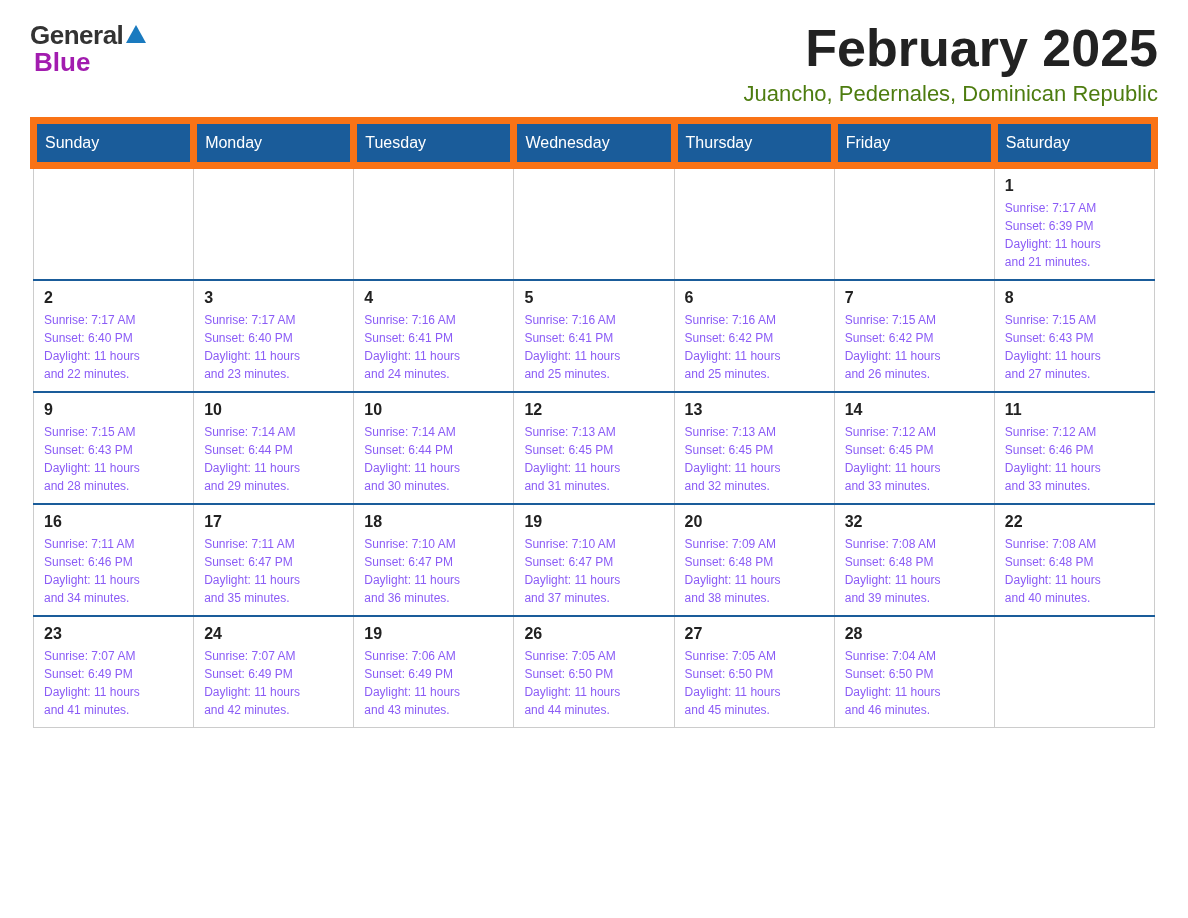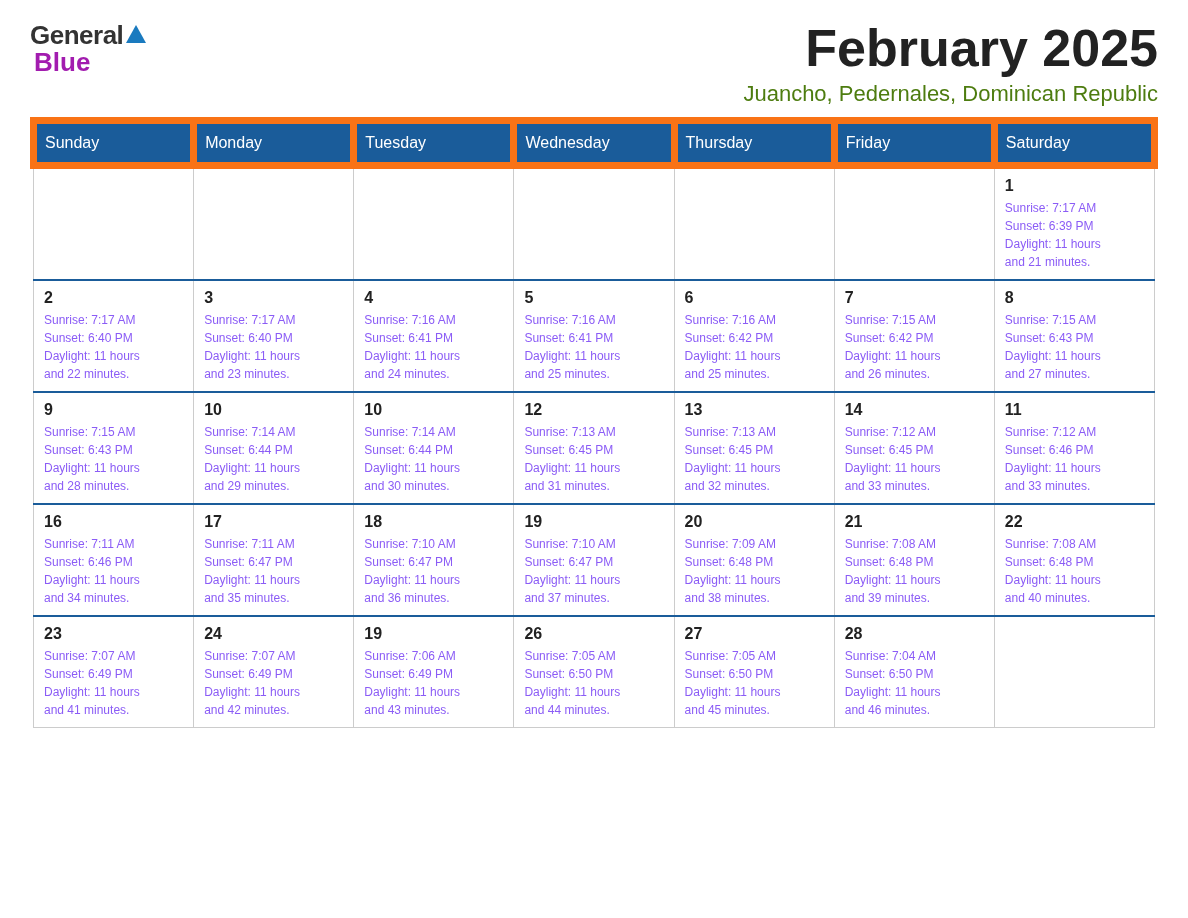--- a/index.html
+++ b/index.html
@@ -284,21 +284,21 @@
 and 37 minutes.</div>
         </td>
         <td>
           <div class="day-number">20</div>
           <div class="day-info" style="white-space: pre-line;">Sunrise: 7:09 AM
 Sunset: 6:48 PM
 Daylight: 11 hours
 and 38 minutes.</div>
         </td>
         <td>
-          <div class="day-number">21</div>
+          <div class="day-number">32</div>
           <div class="day-info" style="white-space: pre-line;">Sunrise: 7:08 AM
 Sunset: 6:48 PM
 Daylight: 11 hours
 and 39 minutes.</div>
         </td>
         <td>
           <div class="day-number">22</div>
           <div class="day-info" style="white-space: pre-line;">Sunrise: 7:08 AM
 Sunset: 6:48 PM
 Daylight: 11 hours

